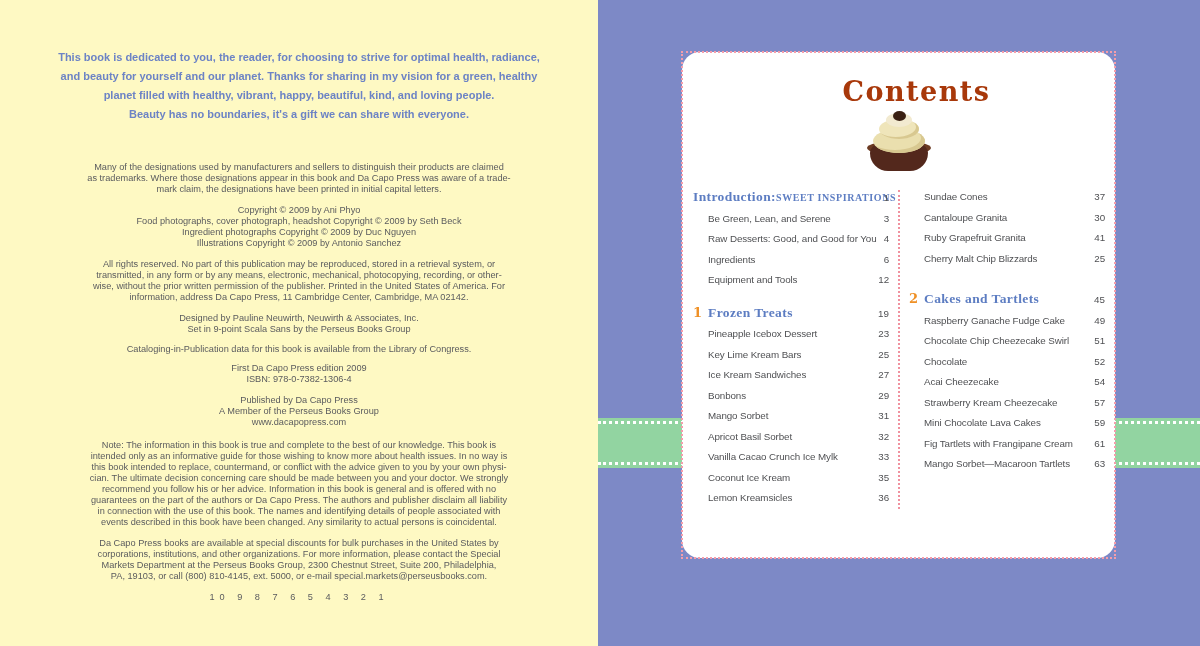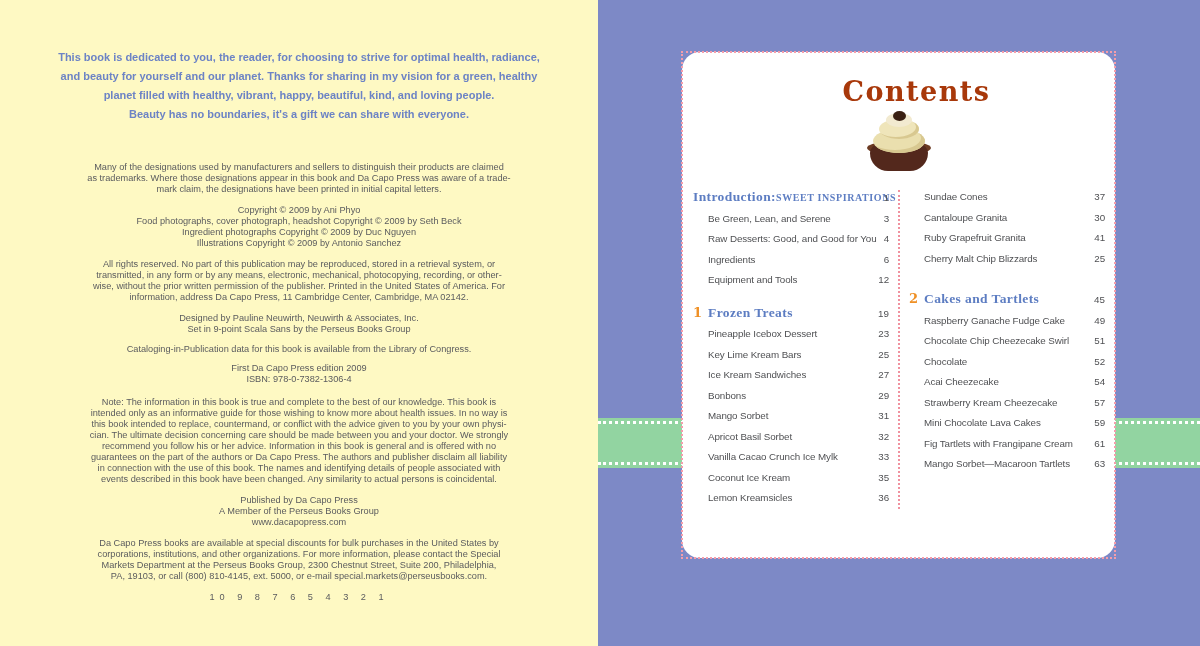--- a/index.html
+++ b/index.html
@@ -126,31 +126,31 @@
 Illustrations Copyright © 2009 by Antonio Sanchez</div>
       <div class="lp-block lp-rights" data-name="paragraph-rights">All rights reserved. No part of this publication may be reproduced, stored in a retrieval system, or
 transmitted, in any form or by any means, electronic, mechanical, photocopying, recording, or other-
 wise, without the prior written permission of the publisher. Printed in the United States of America. For
 information, address Da Capo Press, 11 Cambridge Center, Cambridge, MA 02142.</div>
       <div class="lp-block italic lp-designed" data-name="paragraph-designed">Designed by Pauline Neuwirth, Neuwirth &amp; Associates, Inc.</div>
       <div class="lp-block lp-setin" data-name="paragraph-setin">Set in 9-point Scala Sans by the Perseus Books Group</div>
       <div class="lp-block lp-cataloging" data-name="paragraph-cataloging">Cataloging-in-Publication data for this book is available from the Library of Congress.</div>
       <div class="lp-block lp-edition" data-name="paragraph-edition">First Da Capo Press edition 2009
 ISBN: 978-0-7382-1306-4</div>
+      <div class="lp-block lp-published" data-name="paragraph-published">Published by Da Capo Press
+A Member of the Perseus Books Group
+www.dacapopress.com</div>
       <div class="lp-block lp-note" data-name="paragraph-note">Note: The information in this book is true and complete to the best of our knowledge. This book is
 intended only as an informative guide for those wishing to know more about health issues. In no way is
 this book intended to replace, countermand, or conflict with the advice given to you by your own physi-
 cian. The ultimate decision concerning care should be made between you and your doctor. We strongly
 recommend you follow his or her advice. Information in this book is general and is offered with no
 guarantees on the part of the authors or Da Capo Press. The authors and publisher disclaim all liability
 in connection with the use of this book. The names and identifying details of people associated with
 events described in this book have been changed. Any similarity to actual persons is coincidental.</div>
-      <div class="lp-block lp-published" data-name="paragraph-published">Published by Da Capo Press
-A Member of the Perseus Books Group
-www.dacapopress.com</div>
       <div class="lp-block lp-bulk" data-name="paragraph-bulk">Da Capo Press books are available at special discounts for bulk purchases in the United States by
 corporations, institutions, and other organizations. For more information, please contact the Special
 Markets Department at the Perseus Books Group, 2300 Chestnut Street, Suite 200, Philadelphia,
 PA, 19103, or call (800) 810-4145, ext. 5000, or e-mail special.markets@perseusbooks.com.</div>
       <div class="lp-block lp-serial" data-name="paragraph-serial">10 9 8 7 6 5 4 3 2 1</div>
     </div>
 </div>
 
 <div class="right-bg" data-name="page-background"></div>
 <div class="green-band" data-name="decorative-green-band"></div>

